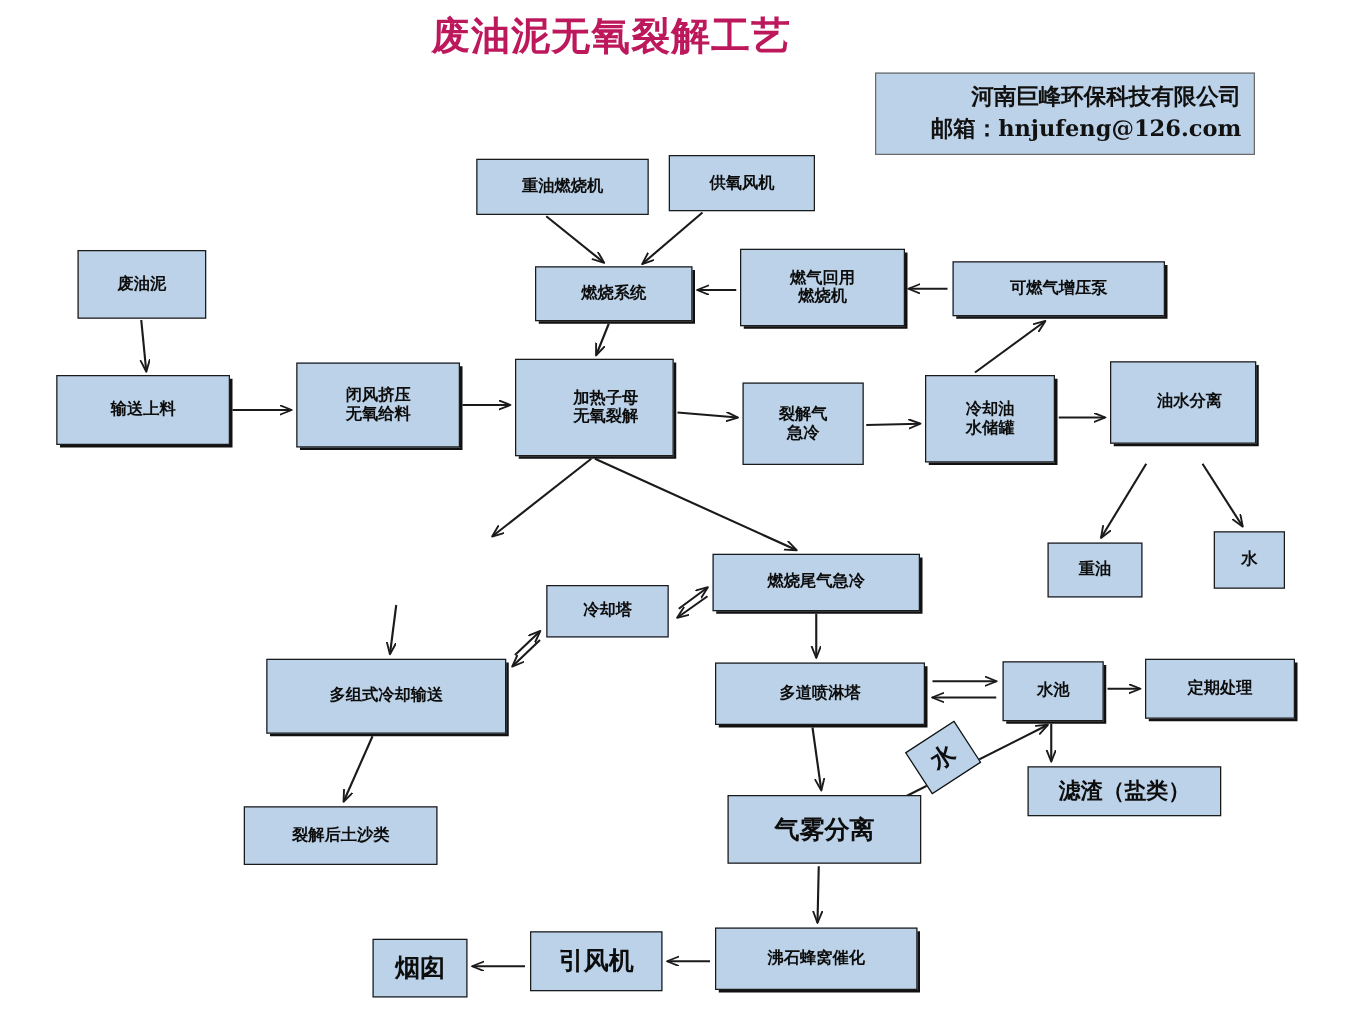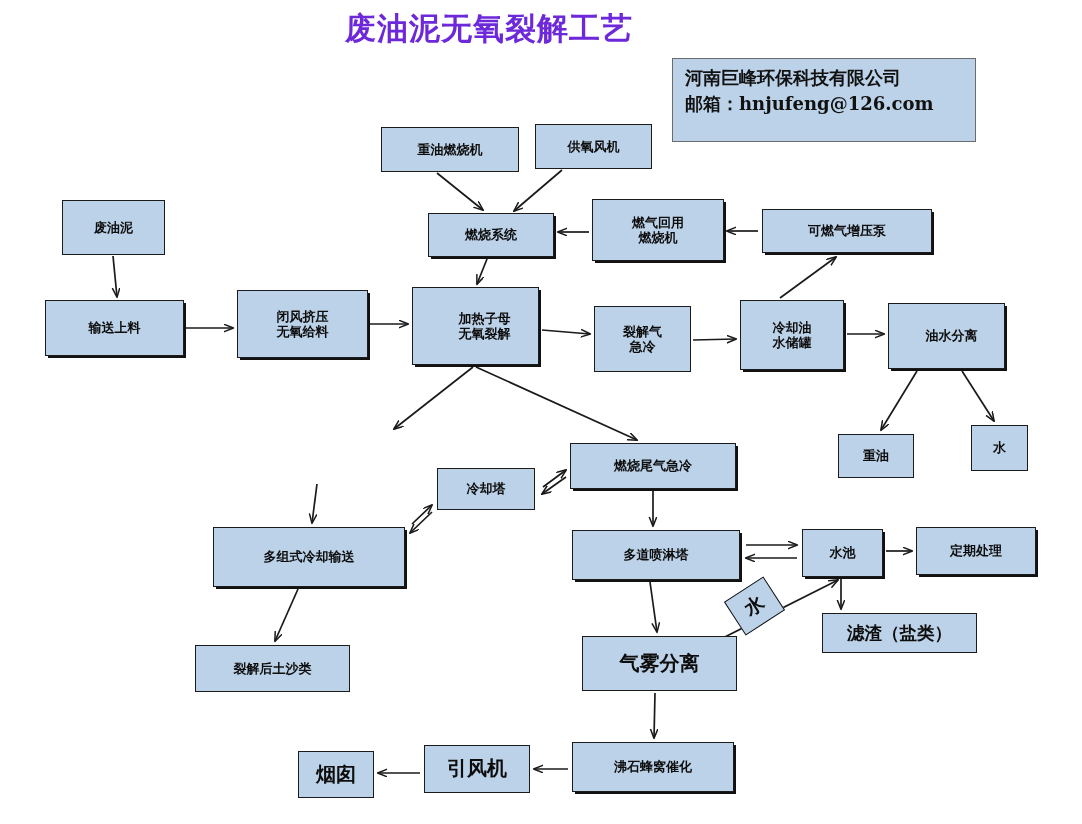--- a/index.html
+++ b/index.html
@@ -22,21 +22,21 @@
   }
   .title{
     position:absolute;
     left:0;
     top:8px;
     width:978px;
     text-align:center;
     font-size:31px;
     font-family:"DejaVu Serif","Liberation Serif",serif;
     font-weight:700;
-    color:#6d28d9;
+    color:#be185d;
     letter-spacing:1px;
     white-space:nowrap;
   }
   .node{
     position:absolute;
     box-sizing:border-box;
     background:#bcd2e8;
     border:1.6px solid #1b1b1b;
     display:flex;
     flex-direction:column;
@@ -85,21 +85,21 @@
     transform-origin:center center;
   }
 </style>
 </head>
 <body>
 
 <div id="canvas">
 
   <div class="title">废油泥无氧裂解工艺</div>
 
-  <div class="infobox" style="left:672px;top:58px;width:304px;height:84px;">河南巨峰环保科技有限公司
+  <div class="infobox" style="left:700px;top:58px;width:304px;height:66px;text-align:right;">河南巨峰环保科技有限公司
 邮箱：hnjufeng@126.com</div>
 
   <svg id="edges" viewBox="0 0 1082 824" xmlns="http://www.w3.org/2000/svg">
     <defs>
       <marker id="ah" markerWidth="11" markerHeight="11" refX="9.2" refY="4" orient="auto" markerUnits="userSpaceOnUse">
         <path d="M0.5,0.4 L9.6,4 L0.5,7.6" fill="none" stroke="#1a1a1a" stroke-width="1.5" stroke-linecap="round" stroke-linejoin="round"></path>
       </marker>
       <marker id="ahs" markerWidth="10" markerHeight="10" refX="8.4" refY="3.6" orient="auto" markerUnits="userSpaceOnUse">
         <path d="M0.5,0.3 L8.8,3.6 L0.5,6.9" fill="none" stroke="#1a1a1a" stroke-width="1.4" stroke-linecap="round" stroke-linejoin="round"></path>
       </marker>
@@ -178,21 +178,21 @@
   <div class="node" style="left:62px;top:200px;width:103px;height:55px;">废油泥</div>
   <div class="node heavy" style="left:45px;top:300px;width:139px;height:56px;">输送上料</div>
   <div class="node heavy" style="left:237px;top:290px;width:131px;height:68px;">闭风挤压
 无氧给料</div>
   <div class="node heavy" style="left:412px;top:287px;width:127px;height:78px;padding-left:20px;">加热子母
 无氧裂解</div>
   <div class="node" style="left:594px;top:306px;width:97px;height:66px;">裂解气
 急冷</div>
   <div class="node heavy" style="left:740px;top:300px;width:104px;height:70px;">冷却油
 水储罐</div>
-  <div class="node heavy" style="left:888px;top:303px;width:117px;height:66px;padding-left:12px;">油水分离</div>
+  <div class="node heavy" style="left:888px;top:289px;width:117px;height:66px;padding-left:12px;">油水分离</div>
   <div class="node" style="left:838px;top:434px;width:76px;height:44px;">重油</div>
   <div class="node" style="left:971px;top:425px;width:57px;height:46px;">水</div>
 
   <div class="node" style="left:437px;top:468px;width:98px;height:42px;">冷却塔</div>
   <div class="node heavy" style="left:570px;top:443px;width:166px;height:46px;">燃烧尾气急冷</div>
   <div class="node heavy" style="left:213px;top:527px;width:192px;height:60px;">多组式冷却输送</div>
   <div class="node heavy" style="left:572px;top:530px;width:168px;height:50px;">多道喷淋塔</div>
   <div class="node heavy" style="left:802px;top:529px;width:81px;height:48px;">水池</div>
   <div class="node heavy" style="left:916px;top:527px;width:120px;height:48px;">定期处理</div>
   <div class="node sm" style="left:802px;top:613px;width:155px;height:40px;">滤渣（盐类）</div>

